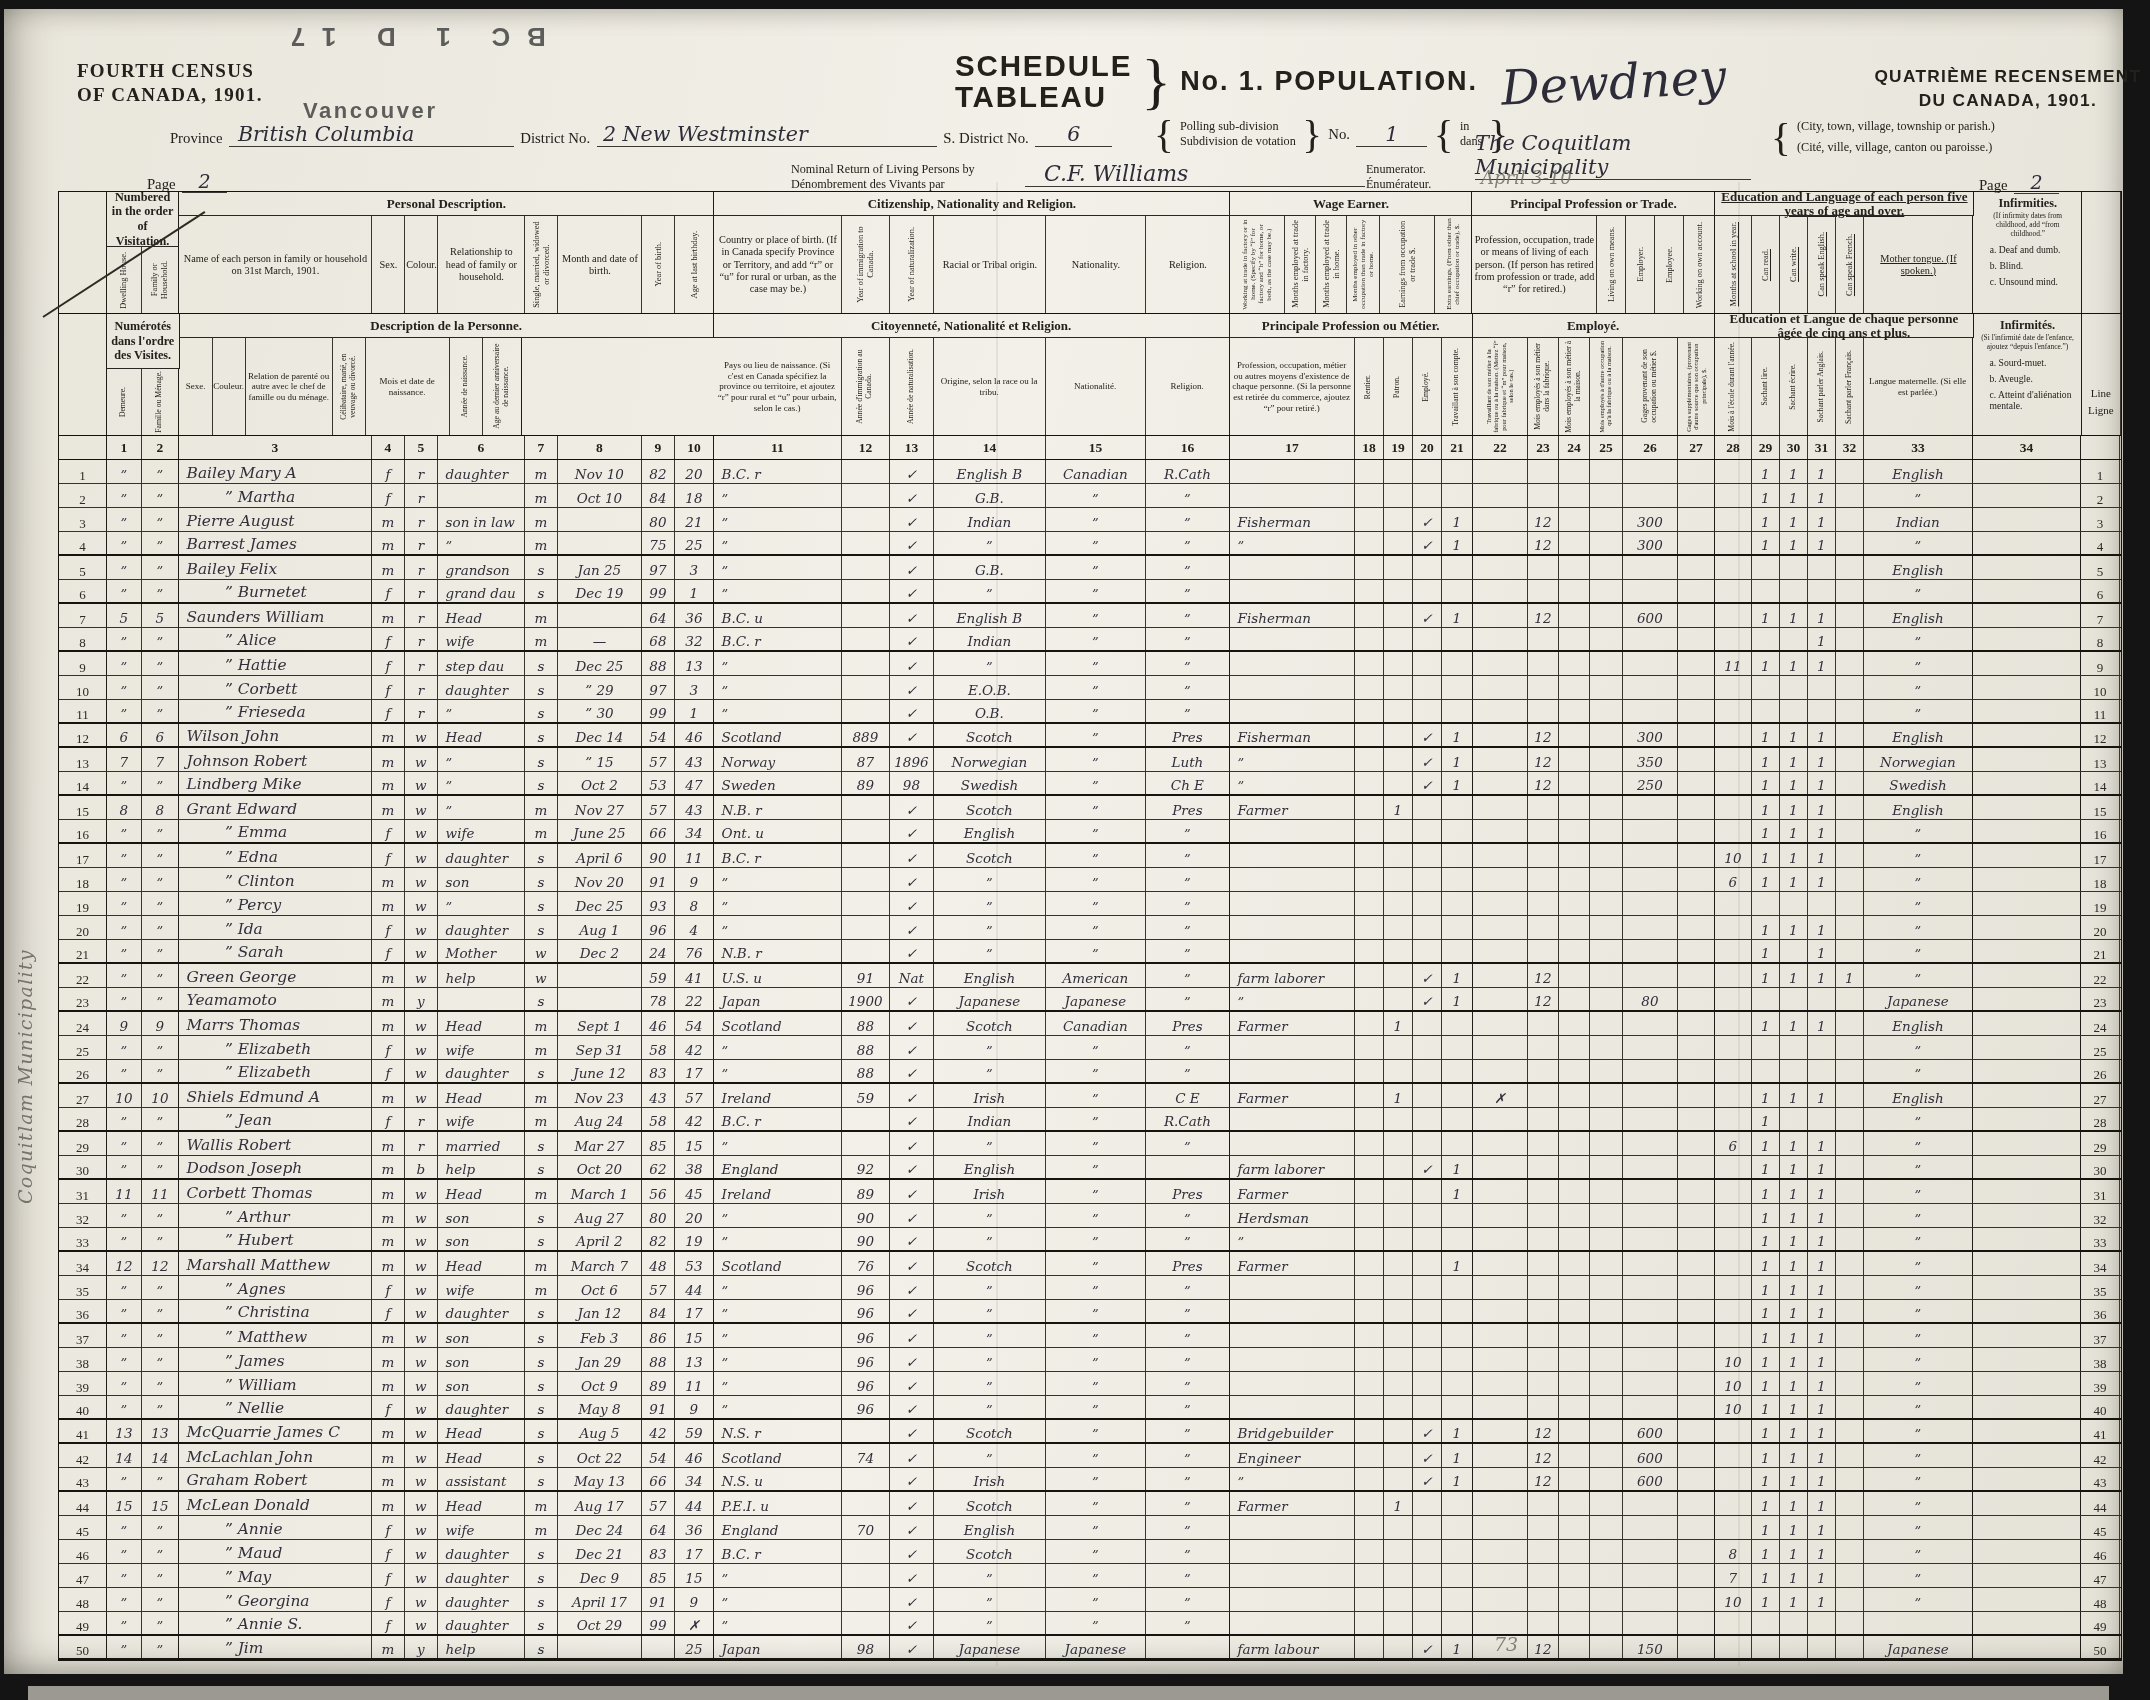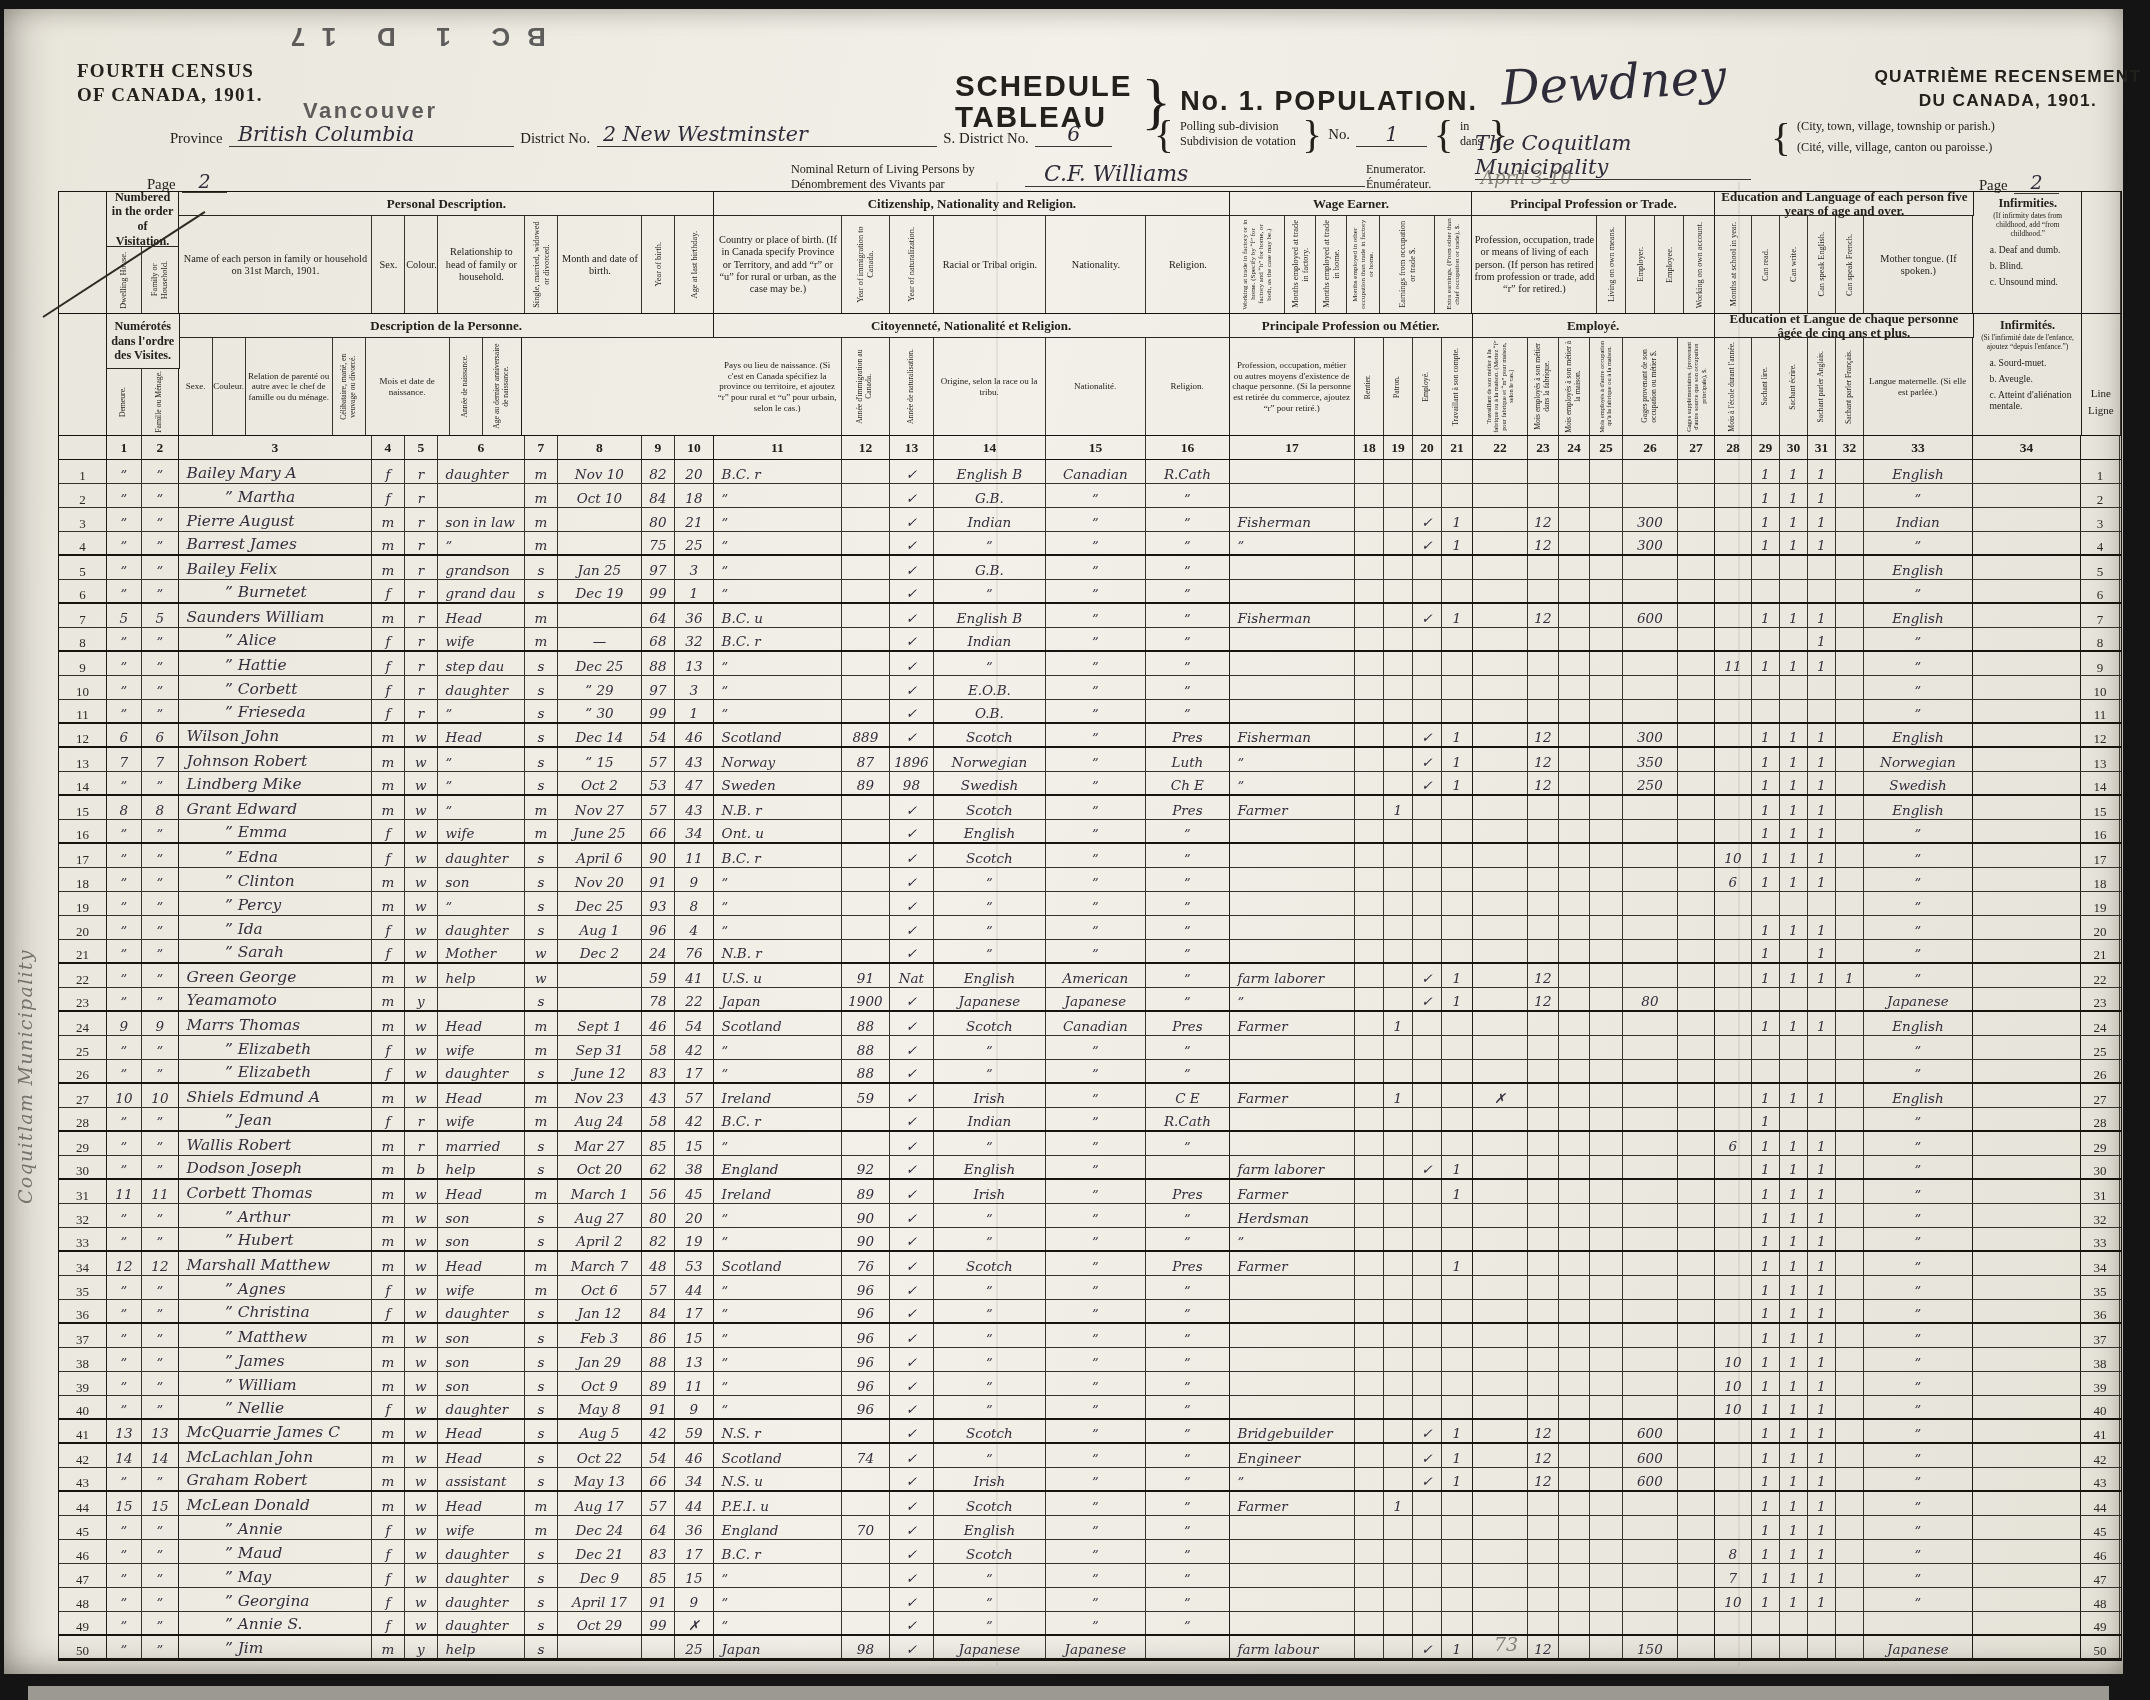--- a/index.html
+++ b/index.html
@@ -80,21 +80,21 @@
 <div class="scan">
   <div class="paper">
 
     <div class="abs ptitle" style="left:73px;top:50px;white-space:pre-line;">FOURTH CENSUS
 OF CANADA, 1901.</div>
 
     <div class="abs stamp flip" style="left:270px;top:11.6px;">BC  1  D  17</div>
 
     <div class="abs stamp" style="left:299px;top:89px;font-size:22px;letter-spacing:2.6px;">Vancouver</div>
 
-    <div class="abs sched" style="left:951px;top:37px;margin-top:20px;">
+    <div class="abs sched" style="left:951px;top:37px;">
       <div class="two">
         <div>SCHEDULE</div>
         <div>TABLEAU</div>
       </div>
       <div class="brace">}</div>
       <div class="pop">No. 1. POPULATION.</div>
     </div>
 
     <div class="abs hw bigname" style="left:1497px;top:45px;">Dewdney</div>
 
@@ -262,21 +262,21 @@
                 <span class="vtxt">Employer.</span>
               </div>
               <div class="cell lab" style="width: 29px;">
                 <span class="vtxt">Employee.</span>
               </div>
               <div class="cell lab thick" style="width: 31px;">
                 <span class="vtxt">Working on own account.</span>
               </div>
             </div>
           </div>
-          <div class="hgroup" style="width: 260px;">
+          <div class="hgroup" style="width: 260px; text-decoration: underline;">
             <div class="band">Education and Language of each person five years of age and over.</div>
             <div class="labrow">
               <div class="cell lab" style="width: 37px;">
                 <span class="vtxt">Months at school in year.</span>
               </div>
               <div class="cell lab" style="width: 28px;">
                 <span class="vtxt">Can read.</span>
               </div>
               <div class="cell lab" style="width: 28px;">
                 <span class="vtxt">Can write.</span>

